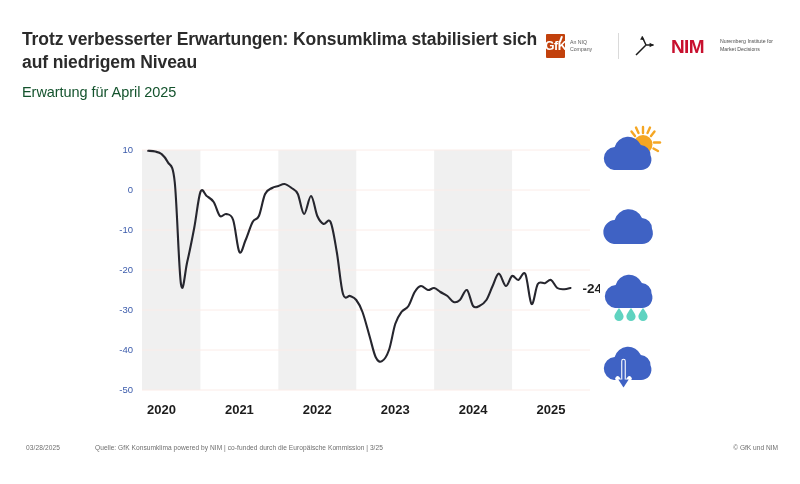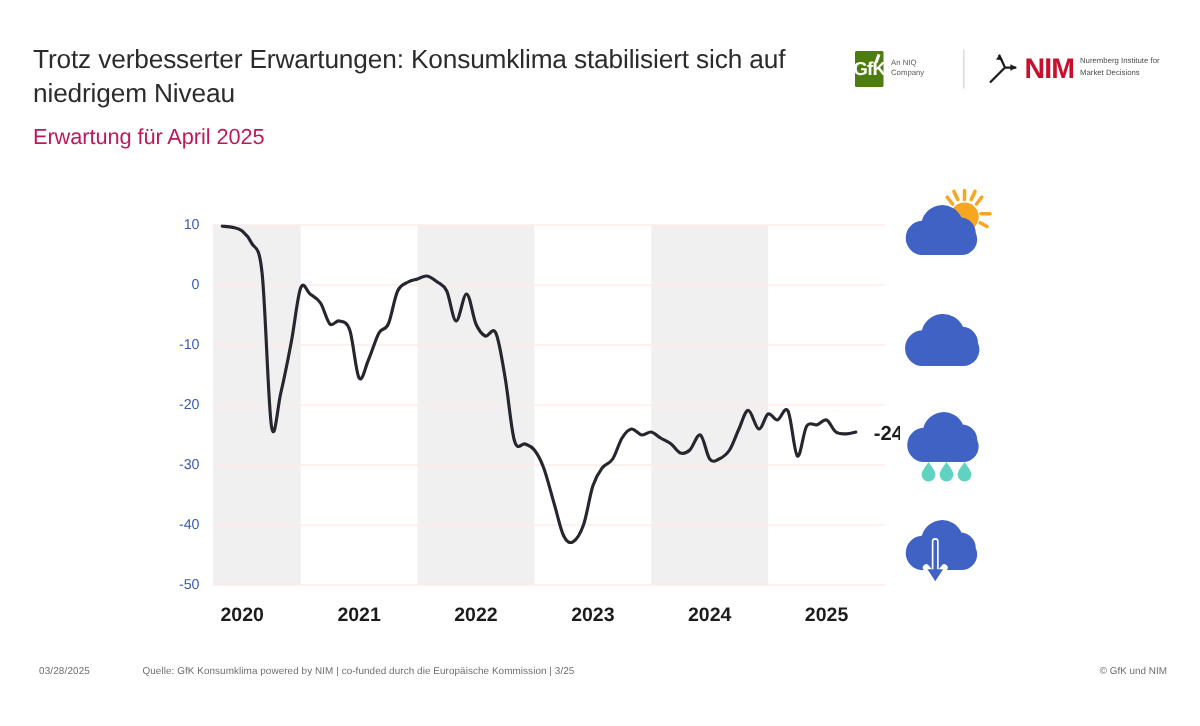--- a/index.html
+++ b/index.html
@@ -6,49 +6,49 @@
   body{
     width:800px;height:484px;background:#ffffff;
     font-family:"Liberation Sans","DejaVu Sans",sans-serif;
     overflow:hidden;position:relative;
   }
   .page{position:absolute;inset:0;}
 
   
   .title{
     position:absolute;left:22px;top:28px;width:520px;
-    font-size:17.5px;line-height:1.33;color:#2b2b2b;font-weight:400;
+    font-size:17.5px;line-height:1.33;color:#2b2b2b;font-weight:700;
     letter-spacing:-0.1px;
   }
   .subtitle{
     position:absolute;left:22px;top:84px;width:520px;
-    font-size:14.5px;color:#be185d;font-weight:400;letter-spacing:-0.05px;
+    font-size:14.5px;color:#14532d;font-weight:400;letter-spacing:-0.05px;
   }
 
   
   .logos{position:absolute;right:18px;top:33px;display:flex;align-items:center;gap:14px;}
   .gfk-lockup{display:flex;align-items:center;gap:5px;}
   .gfk-mark{
-    width:19px;height:24px;background:#4d7c0f;border-radius:1px;
+    width:19px;height:24px;background:#c2410c;border-radius:1px;
     display:flex;align-items:center;justify-content:center;
     position:relative;
   }
   .gfk-mark span{
     color:#fff;font-size:12.5px;font-weight:700;letter-spacing:-0.5px;
     font-family:"Liberation Sans",sans-serif;line-height:1;
   }
   .gfk-tick{
     position:absolute;top:2px;right:3.5px;width:1.6px;height:6px;
     background:#fff;transform:rotate(20deg);
   }
   .gfk-sub{
     font-size:5.2px;line-height:1.42;color:#5c5c5c;max-width:34px;
   }
   .logo-sep{width:1px;height:26px;background:#dadada;}
-  .nim-lockup{display:flex;align-items:center;gap:4px;}
+  .nim-lockup{display:flex;align-items:center;gap:16px;}
   .nim-arrow{width:22px;height:24px;}
   .nim-word{
     color:#c8102e;font-size:19px;font-weight:700;letter-spacing:-0.6px;
     line-height:1;font-family:"Liberation Sans",sans-serif;
   }
   .nim-sub{font-size:5.2px;line-height:1.45;color:#4d4d4d;max-width:62px;}
 
   
   .chart-wrap{position:absolute;left:0;top:120px;width:600px;height:300px;text-align:center;}
   .chart-svg{display:block;}

